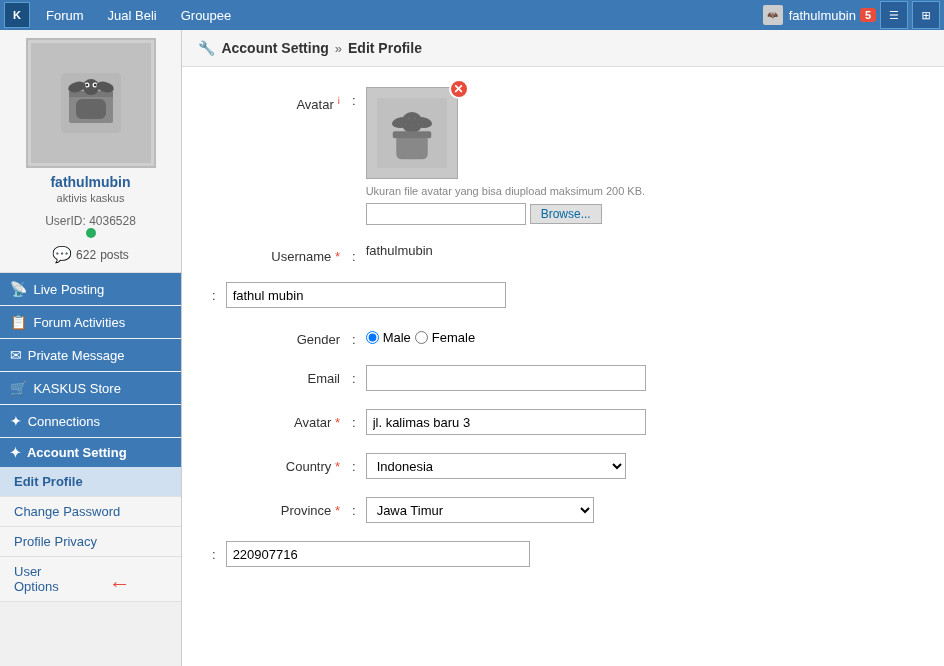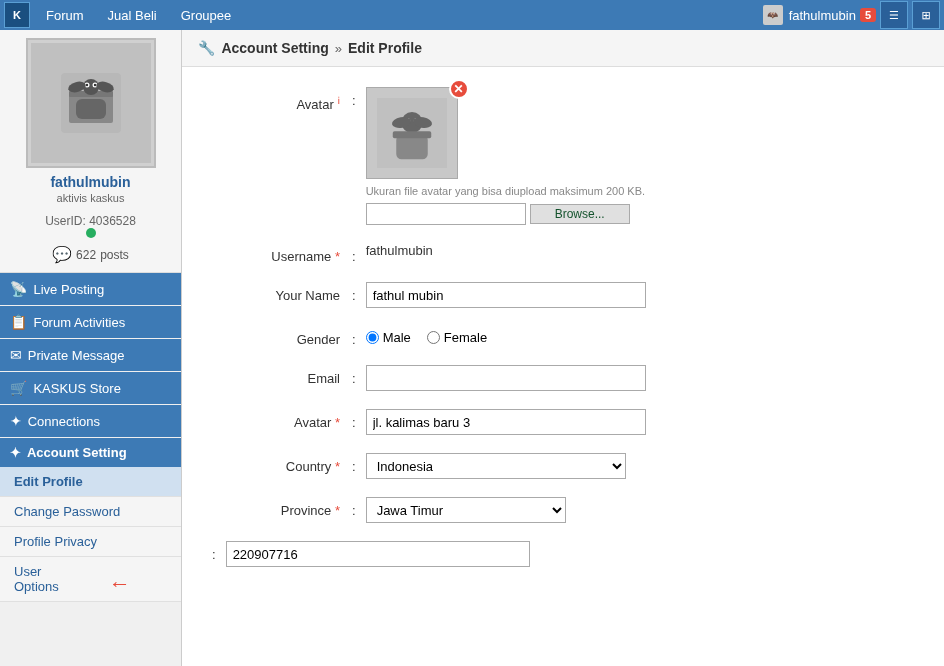--- a/index.html
+++ b/index.html
@@ -149,36 +149,36 @@
       cursor: pointer; font-size: 12px; font-weight: bold;
       border: 2px solid white;
     }
     .avatar-size-note { color: #888; font-size: 11px; max-width: 300px; }
     .avatar-upload-row { display: flex; align-items: center; gap: 4px; }
     .avatar-upload-input {
       width: 160px; height: 22px; border: 1px solid #aaa;
       background: white; font-size: 11px;
     }
     .browse-btn {
-      padding: 2px 24px; background: #e0e0e0;
+      padding: 2px 10px; background: #e0e0e0;
       border: 1px solid #aaa; cursor: pointer; font-size: 12px;
-      color: #14532d;
+      color: #0369a1;
     }
 
     
     .text-input {
       width: 280px; height: 26px; border: 1px solid #aaa;
       padding: 2px 6px; font-size: 13px; background: white;
     }
 
     
     .username-value { color: #333; font-size: 13px; padding-top: 5px; }
 
     
-    .radio-group { display: flex; align-items: center; gap: 16px; padding-top: 4px; }
+    .radio-group { display: flex; align-items: center; gap: 4px; padding-top: 4px; }
     .radio-label { display: flex; align-items: center; gap: 4px; cursor: pointer; }
 
     
     .form-select {
       width: 260px; height: 26px; border: 1px solid #aaa;
       padding: 2px 6px; font-size: 13px; background: white;
       cursor: pointer;
     }
 
     .sidebar-sub-last-row {
@@ -341,23 +341,20 @@
           <span>Username</span>
           <span style="color:#e74c3c;">*</span>
         </div>
         <div class="form-colon">:</div>
         <div class="form-field">
           <span class="username-value">fathulmubin</span>
         </div>
       </div>
 
       <div class="form-row">
-        <div class="form-label">
-          <span>Your Name</span>
-        </div>
         <div class="form-colon">:</div>
         <div class="form-field">
           <input type="text" class="text-input" value="fathul mubin" style="">
         </div>
       </div>
 
       <div class="form-row">
         <div class="form-label">
           <span>Gender</span>
         </div>
@@ -413,21 +410,21 @@
         </div>
       </div>
 
       <div class="form-row">
         <div class="form-label">
           <span>Province</span>
           <span style="color:#e74c3c;">*</span>
         </div>
         <div class="form-colon">:</div>
         <div class="form-field">
-          <select class="form-select" style="width:200px;">
+          <select class="form-select" style="width:228px;">
             <option value="Jawa Timur" selected="">Jawa Timur</option>
             <option value="Jawa Barat">Jawa Barat</option>
             <option value="DKI Jakarta">DKI Jakarta</option>
             <option value="Other">Other</option>
           </select>
         </div>
       </div>
 
       <div class="form-row">
         <div class="form-colon">:</div>

